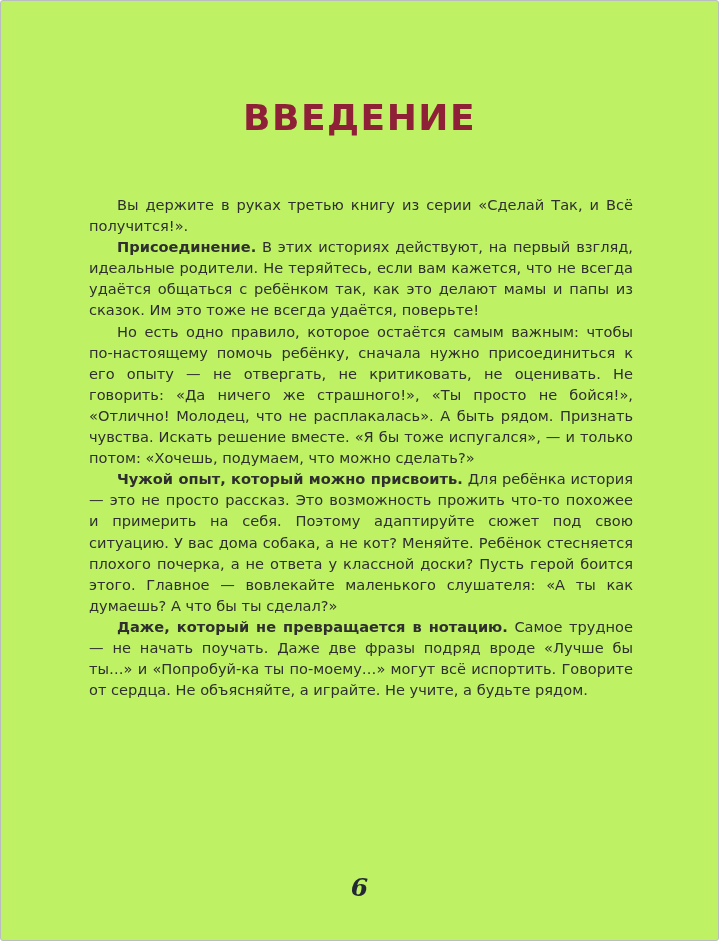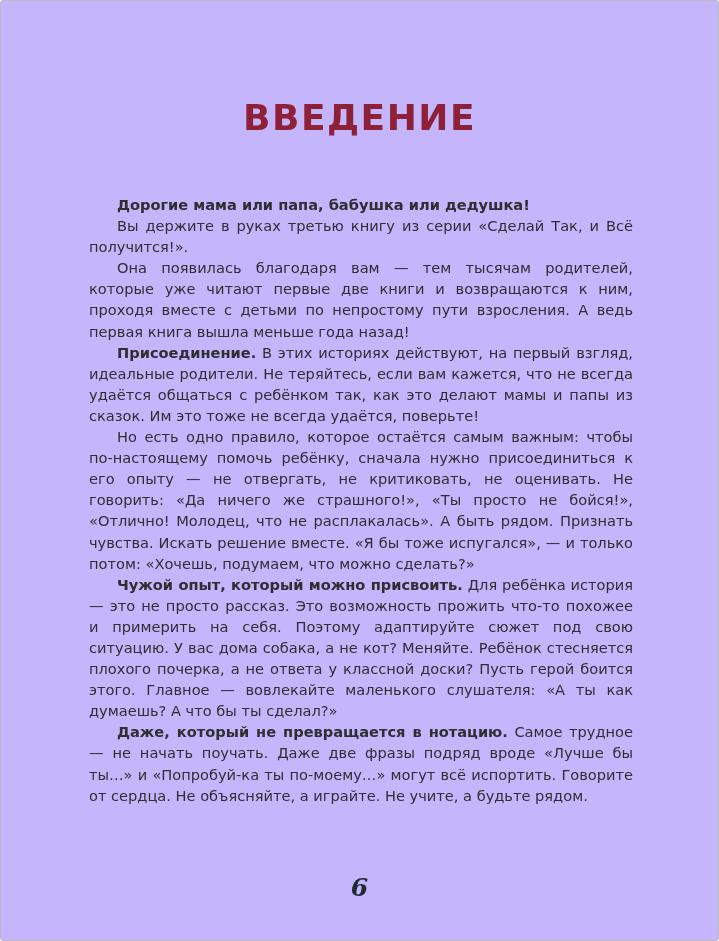--- a/index.html
+++ b/index.html
@@ -1,21 +1,21 @@
 <!DOCTYPE html>
 <html><head>
 <meta charset="utf-8">
 <style>
   * { box-sizing: border-box; }
   html, body { margin: 0; padding: 0; background: #ffffff; }
   .page {
     position: relative;
     width: 719px;
     height: 941px;
-    background: #c4b5fd;
+    background: #bef264;
     border: 1px solid #b9bcc0;
     border-radius: 3px;
     overflow: hidden;
     font-family: "DejaVu Sans", "Liberation Sans", sans-serif;
   }
   .title {
     margin: 96px 0 0 0;
     text-align: center;
     font-size: 36px;
     font-weight: bold;
@@ -52,23 +52,21 @@
   }
 </style>
 </head>
 <body>
 
 <div class="page">
 
   <h1 class="title">ВВЕДЕНИЕ</h1>
 
   <div class="text-block">
-    <p><span class="lead">Дорогие мама или папа, бабушка или дедушка!</span><span></span></p>
     <p><span class="lead"></span><span>Вы держите в руках третью книгу из серии «Сделай Так, и Всё получится!».</span></p>
-    <p><span class="lead"></span><span>Она появилась благодаря вам — тем тысячам родителей, которые уже читают первые две книги и возвращаются к ним, проходя вместе с детьми по непростому пути взросления. А ведь первая книга вышла меньше года назад!</span></p>
     <p><span class="lead">Присоединение.</span><span> В этих историях действуют, на первый взгляд, идеальные родители. Не теряйтесь, если вам кажется, что не всегда удаётся общаться с ребёнком так, как это делают мамы и папы из сказок. Им это тоже не всегда удаётся, поверьте!</span></p>
     <p><span class="lead"></span><span>Но есть одно правило, которое остаётся самым важным: чтобы по-настоящему помочь ребёнку, сначала нужно присоединиться к его опыту — не отвергать, не критиковать, не оценивать. Не говорить: «Да ничего же страшного!», «Ты просто не бойся!», «Отлично! Молодец, что не расплакалась». А быть рядом. Признать чувства. Искать решение вместе. «Я бы тоже испугался», — и только потом: «Хочешь, подумаем, что можно сделать?»</span></p>
     <p><span class="lead">Чужой опыт, который можно присвоить.</span><span> Для ребёнка история — это не просто рассказ. Это возможность прожить что-то похожее и примерить на себя. Поэтому адаптируйте сюжет под свою ситуацию. У вас дома собака, а не кот? Меняйте. Ребёнок стесняется плохого почерка, а не ответа у классной доски? Пусть герой боится этого. Главное — вовлекайте маленького слушателя: «А ты как думаешь? А что бы ты сделал?»</span></p>
     <p><span class="lead">Даже, который не превращается в нотацию.</span><span> Самое трудное — не начать поучать. Даже две фразы подряд вроде «Лучше бы ты…» и «Попробуй-ка ты по-моему…» могут всё испортить. Говорите от сердца. Не объясняйте, а играйте. Не учите, а будьте рядом.</span></p>
 
   </div>
 
   <div class="page-number">6</div>
 
 </div>

